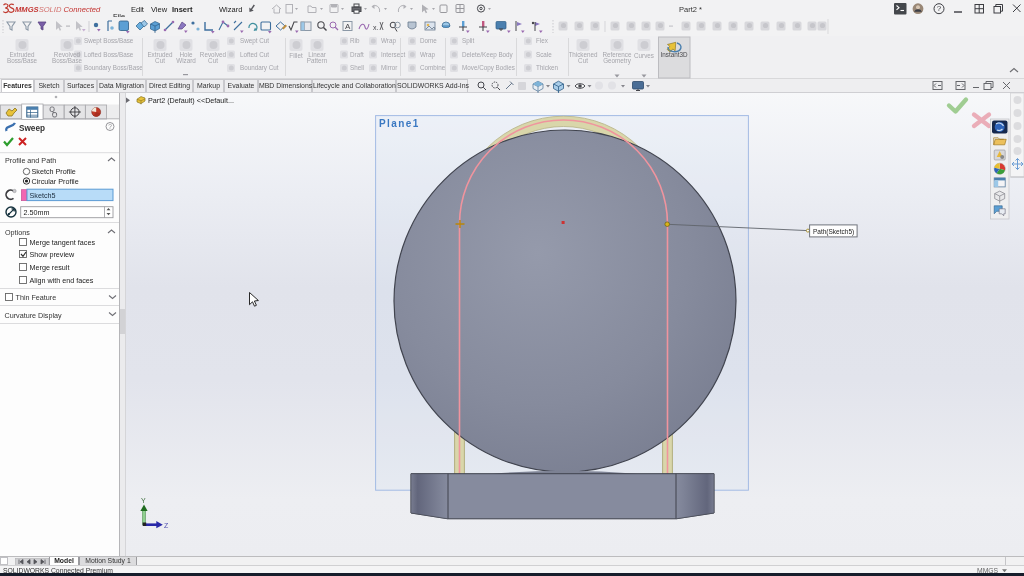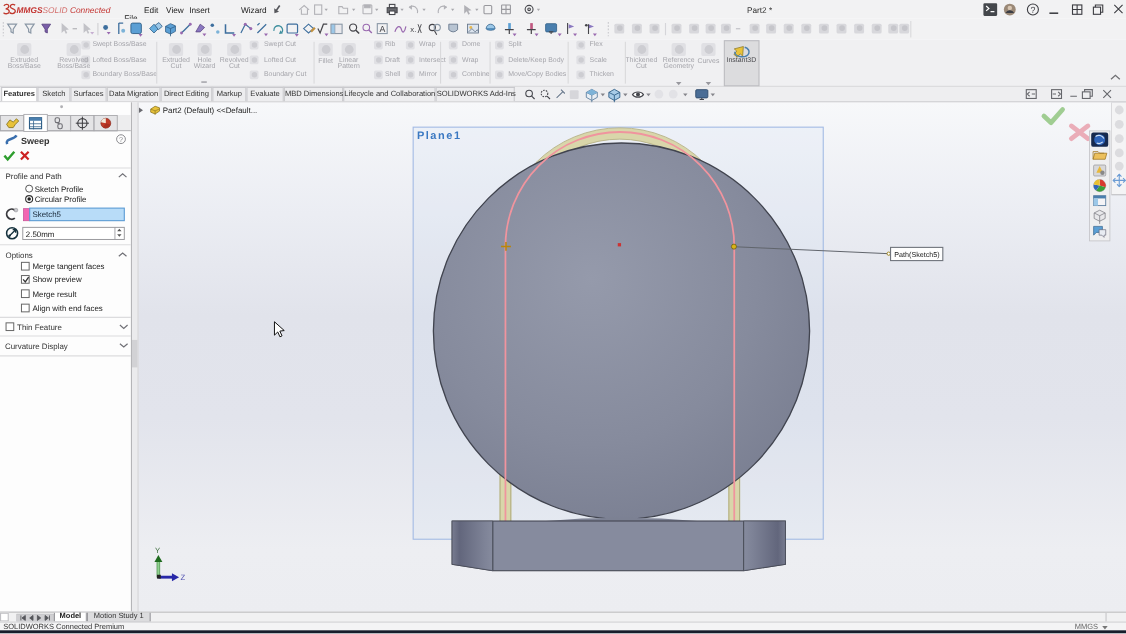--- a/index.html
+++ b/index.html
@@ -203,21 +203,21 @@
       <path d="M975 8.7 h8.5 M979.2 4.5 v8.5"></path>
       <rect x="994" y="6.5" width="6.5" height="6.5"></rect>
       <path d="M995.8 6.5 v-2 h6.7 v6.7 h-2"></path>
       <path d="M1013 4.5 l7.5 7.5 m0 -7.5 l-7.5 7.5"></path>
     </g>
   </svg>
   <span class="abs" style="left:15px;top:5px;font-size:7.6px;color:#c43532;font-style:italic;"><b>MMGS</b><span style="color:#d4726f">SOLID</span> Connected</span>
   <span class="abs menu" style="left:113px;top:12px;text-align:right;">File</span>
   <span class="abs menu" style="left:131px;top:4.5px;">Edit</span>
   <span class="abs menu" style="left:151px;top:4.5px;">View</span>
-  <span class="abs menu" style="left:172px;top:4.5px;">Insert</span>
+  <span class="abs menu" style="left:172px;top:4.5px;font-weight:bold;">Insert</span>
   <span class="abs menu" style="left:196px;top:4.5px;margin-top:36px;">Tools</span>
   <span class="abs menu" style="left:219px;top:4.5px;">Wizard</span>
   <span class="abs" style="left:679px;top:4.5px;font-size:7.5px;color:#333;">Part2 *</span>
 </div>
 <div class="abs" id="toolbar2">
   <svg class="abs" style="left:0;top:0" width="1024" height="19" viewBox="0 0 1024 19">
     <defs>
       <g id="funnel">
           <path d="M-4 -4 h8 l-3 4.5 v3.5 l-2 -1 v-2.5 z"></path>
         </g>

